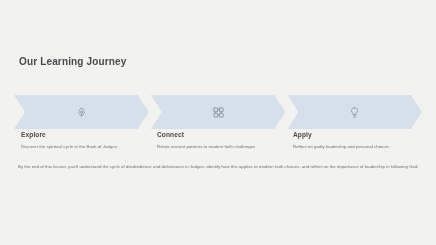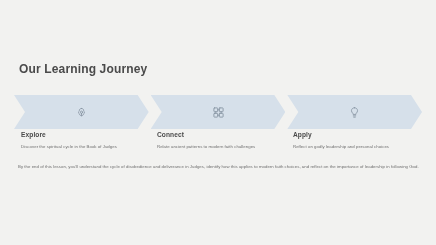--- a/index.html
+++ b/index.html
@@ -16,22 +16,22 @@
   .slide {
     position: relative;
     width: 436px;
     height: 245px;
     background: #f2f2f0;
     box-sizing: border-box;
   }
   .title {
     position: absolute;
     left: 19px;
-    top: 62px;
-    font-size: 12px;
+    top: 56px;
+    font-size: 10px;
     font-weight: bold;
     color: #4a4a4a;
     letter-spacing: 0.15px;
     white-space: nowrap;
   }
   .steps {
     position: absolute;
     left: 14px;
     top: 95px;
     width: 408px;

